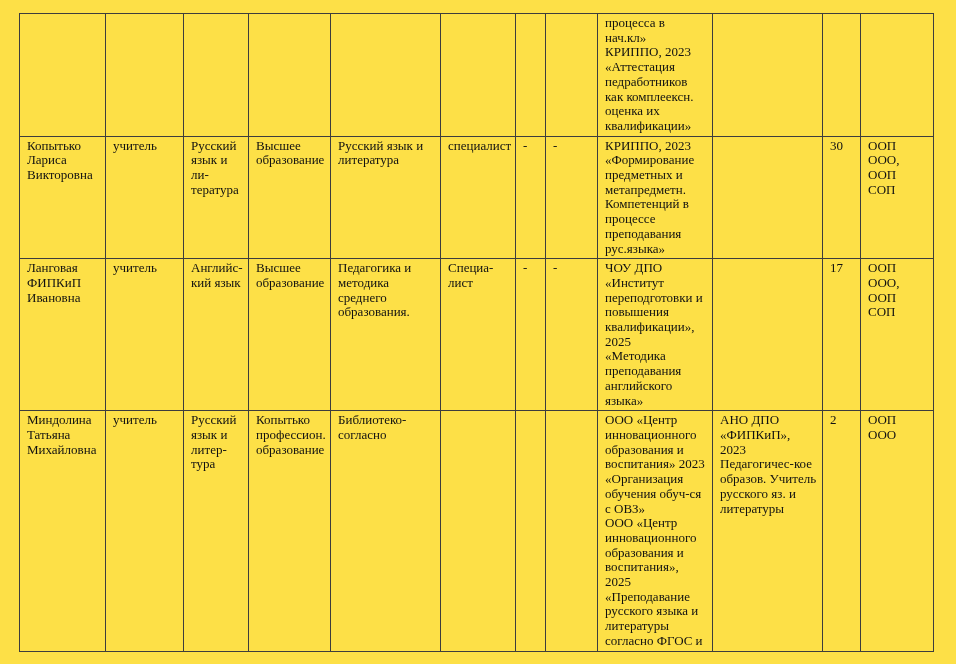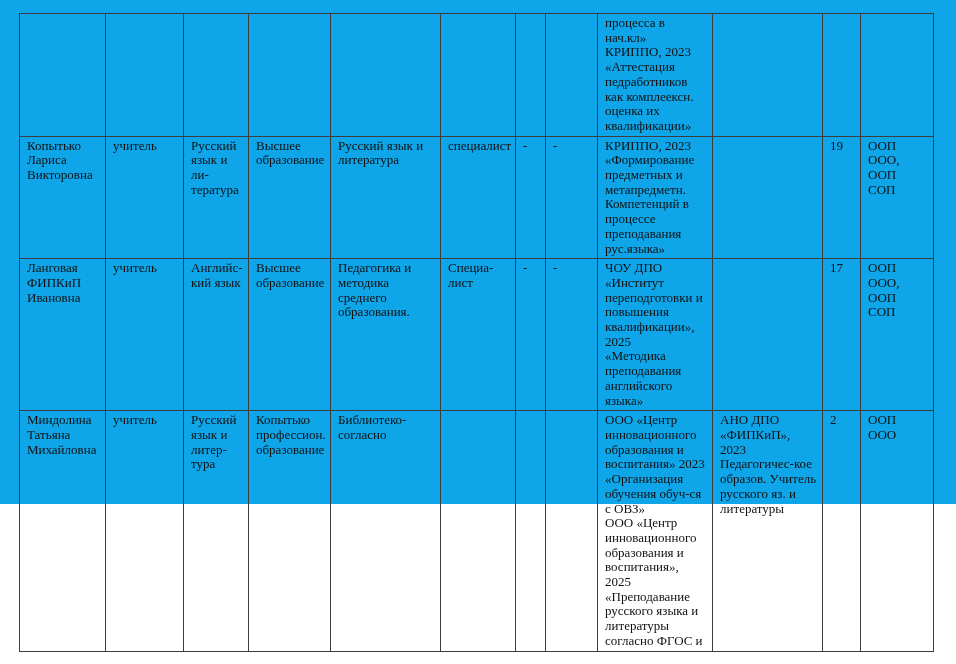--- a/index.html
+++ b/index.html
@@ -7,22 +7,22 @@
     padding: 0;
     width: 956px;
     height: 664px;
     background: #ffffff;
     overflow: hidden;
     font-family: "Liberation Serif", "DejaVu Serif", serif;
   }
   .page {
     position: relative;
     width: 956px;
-    height: 504px;
-    background: #0ea5e9;
+    height: 664px;
+    background: #fde047;
   }
   table.doc-table {
     position: absolute;
     left: 19px;
     top: 13px;
     width: 914px;
     table-layout: fixed;
     border-collapse: collapse;
   }
   table.doc-table td {
@@ -100,21 +100,21 @@
         <td>-</td>
         <td>КРИППО, 2023
 «Формирование
 предметных и
 метапредметн.
 Компетенций в
 процессе
 преподавания
 рус.языка»</td>
         <td></td>
-        <td>19</td>
+        <td>30</td>
         <td>ООП
 ООО,
 ООП
 СОП</td>
       </tr>
       <tr class="r2">
         <td>Ланговая
 ФИПКиП
 Ивановна</td>
         <td>учитель</td>

